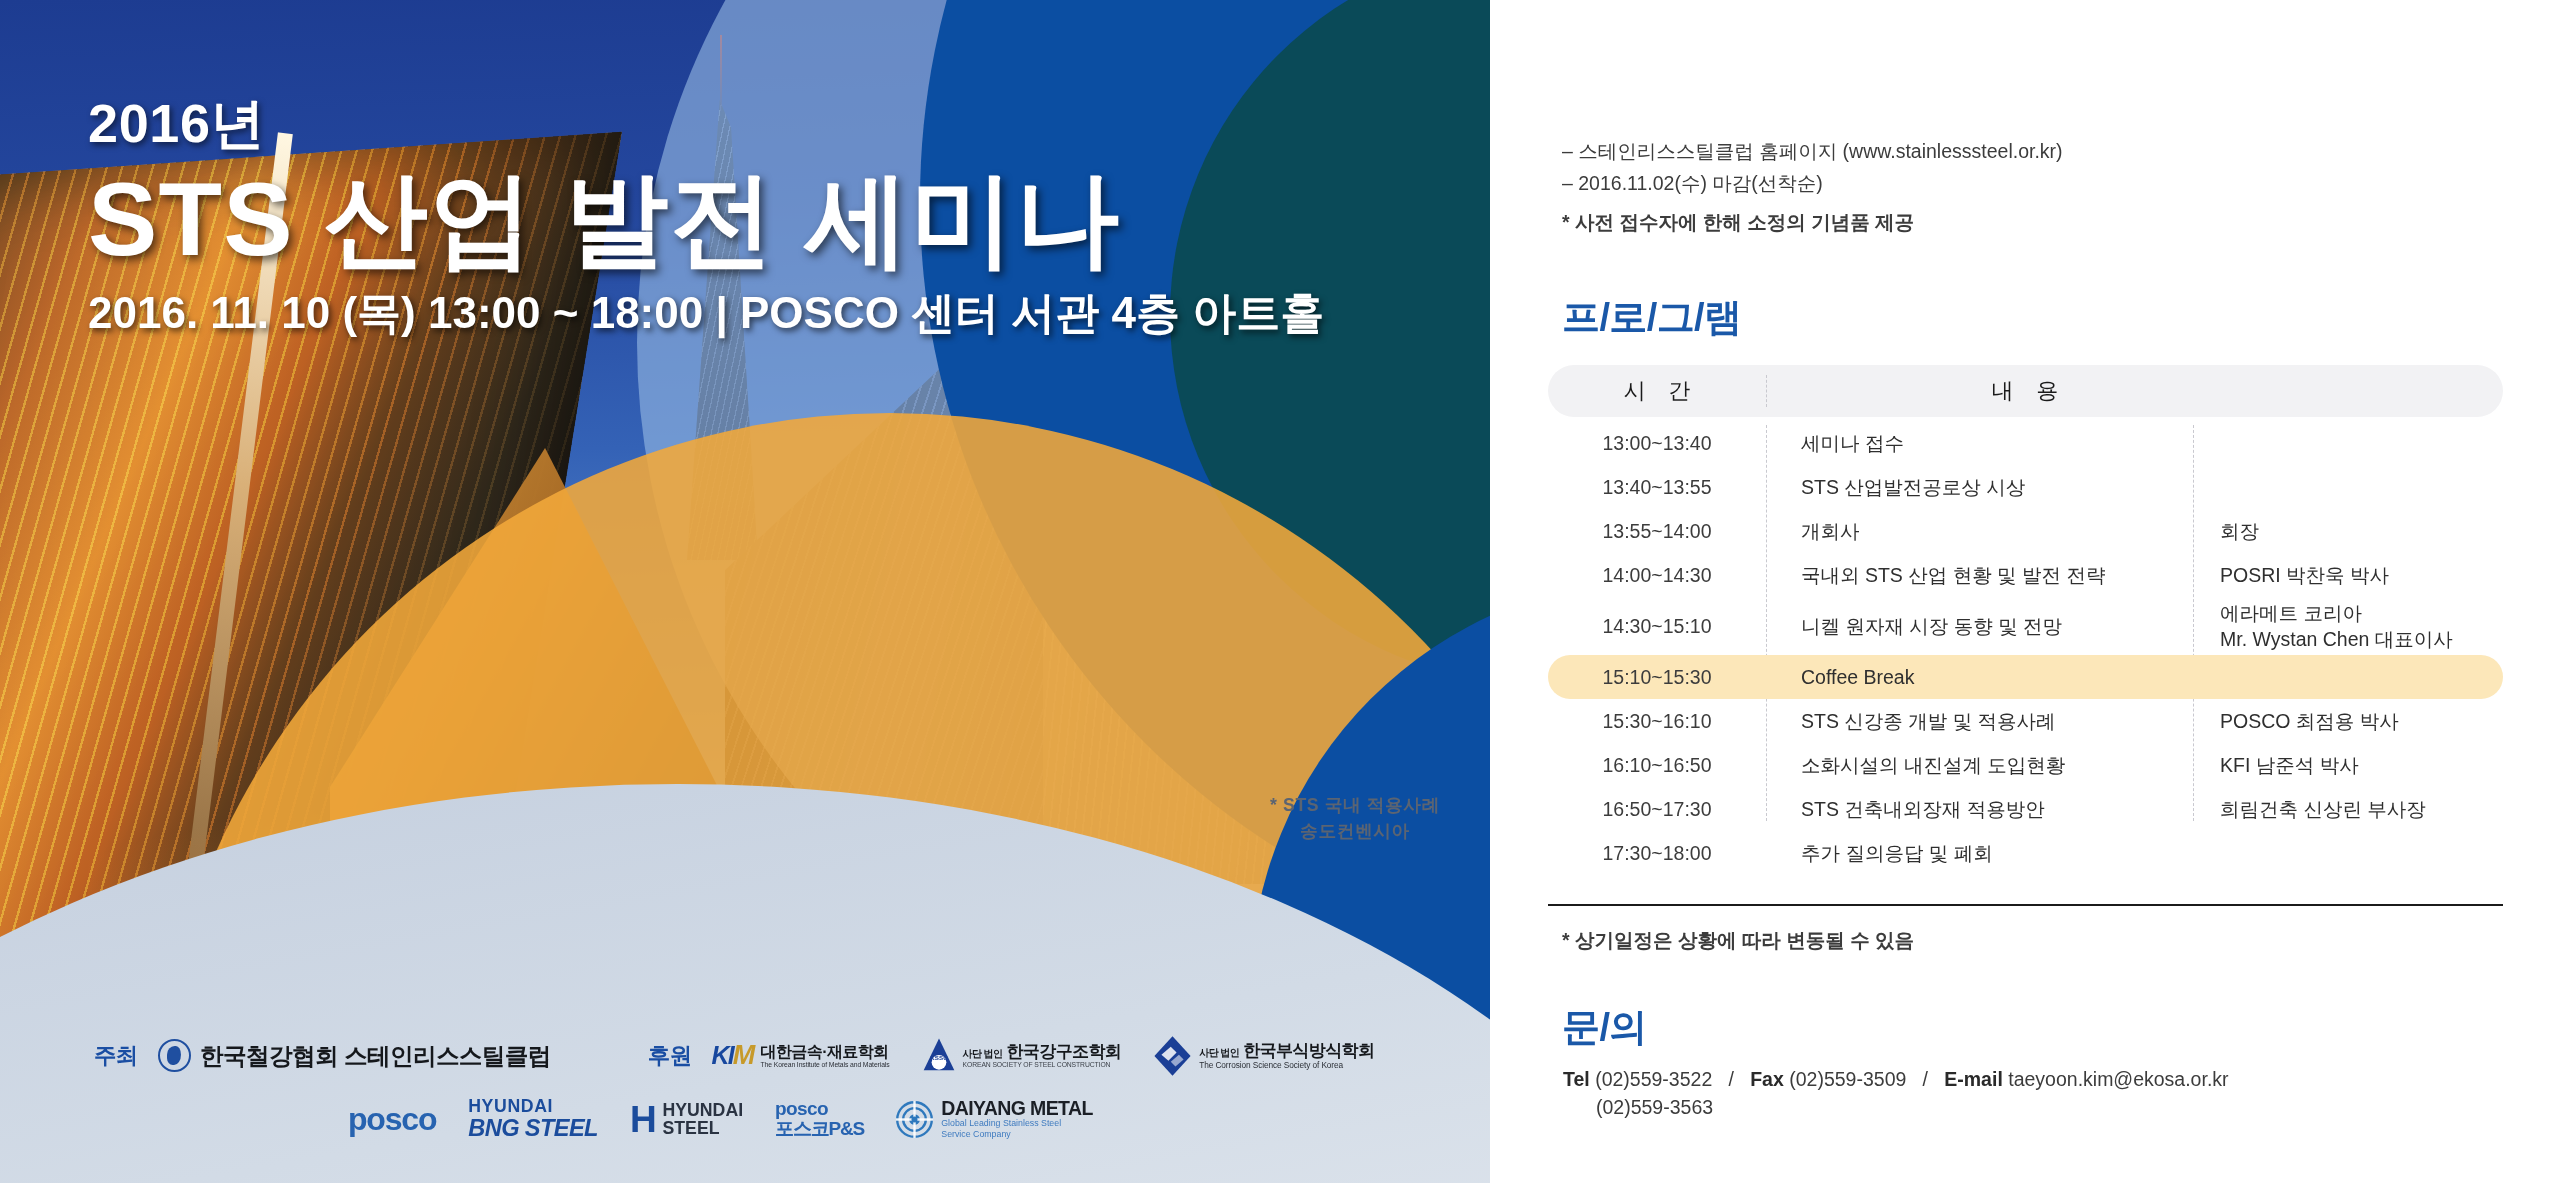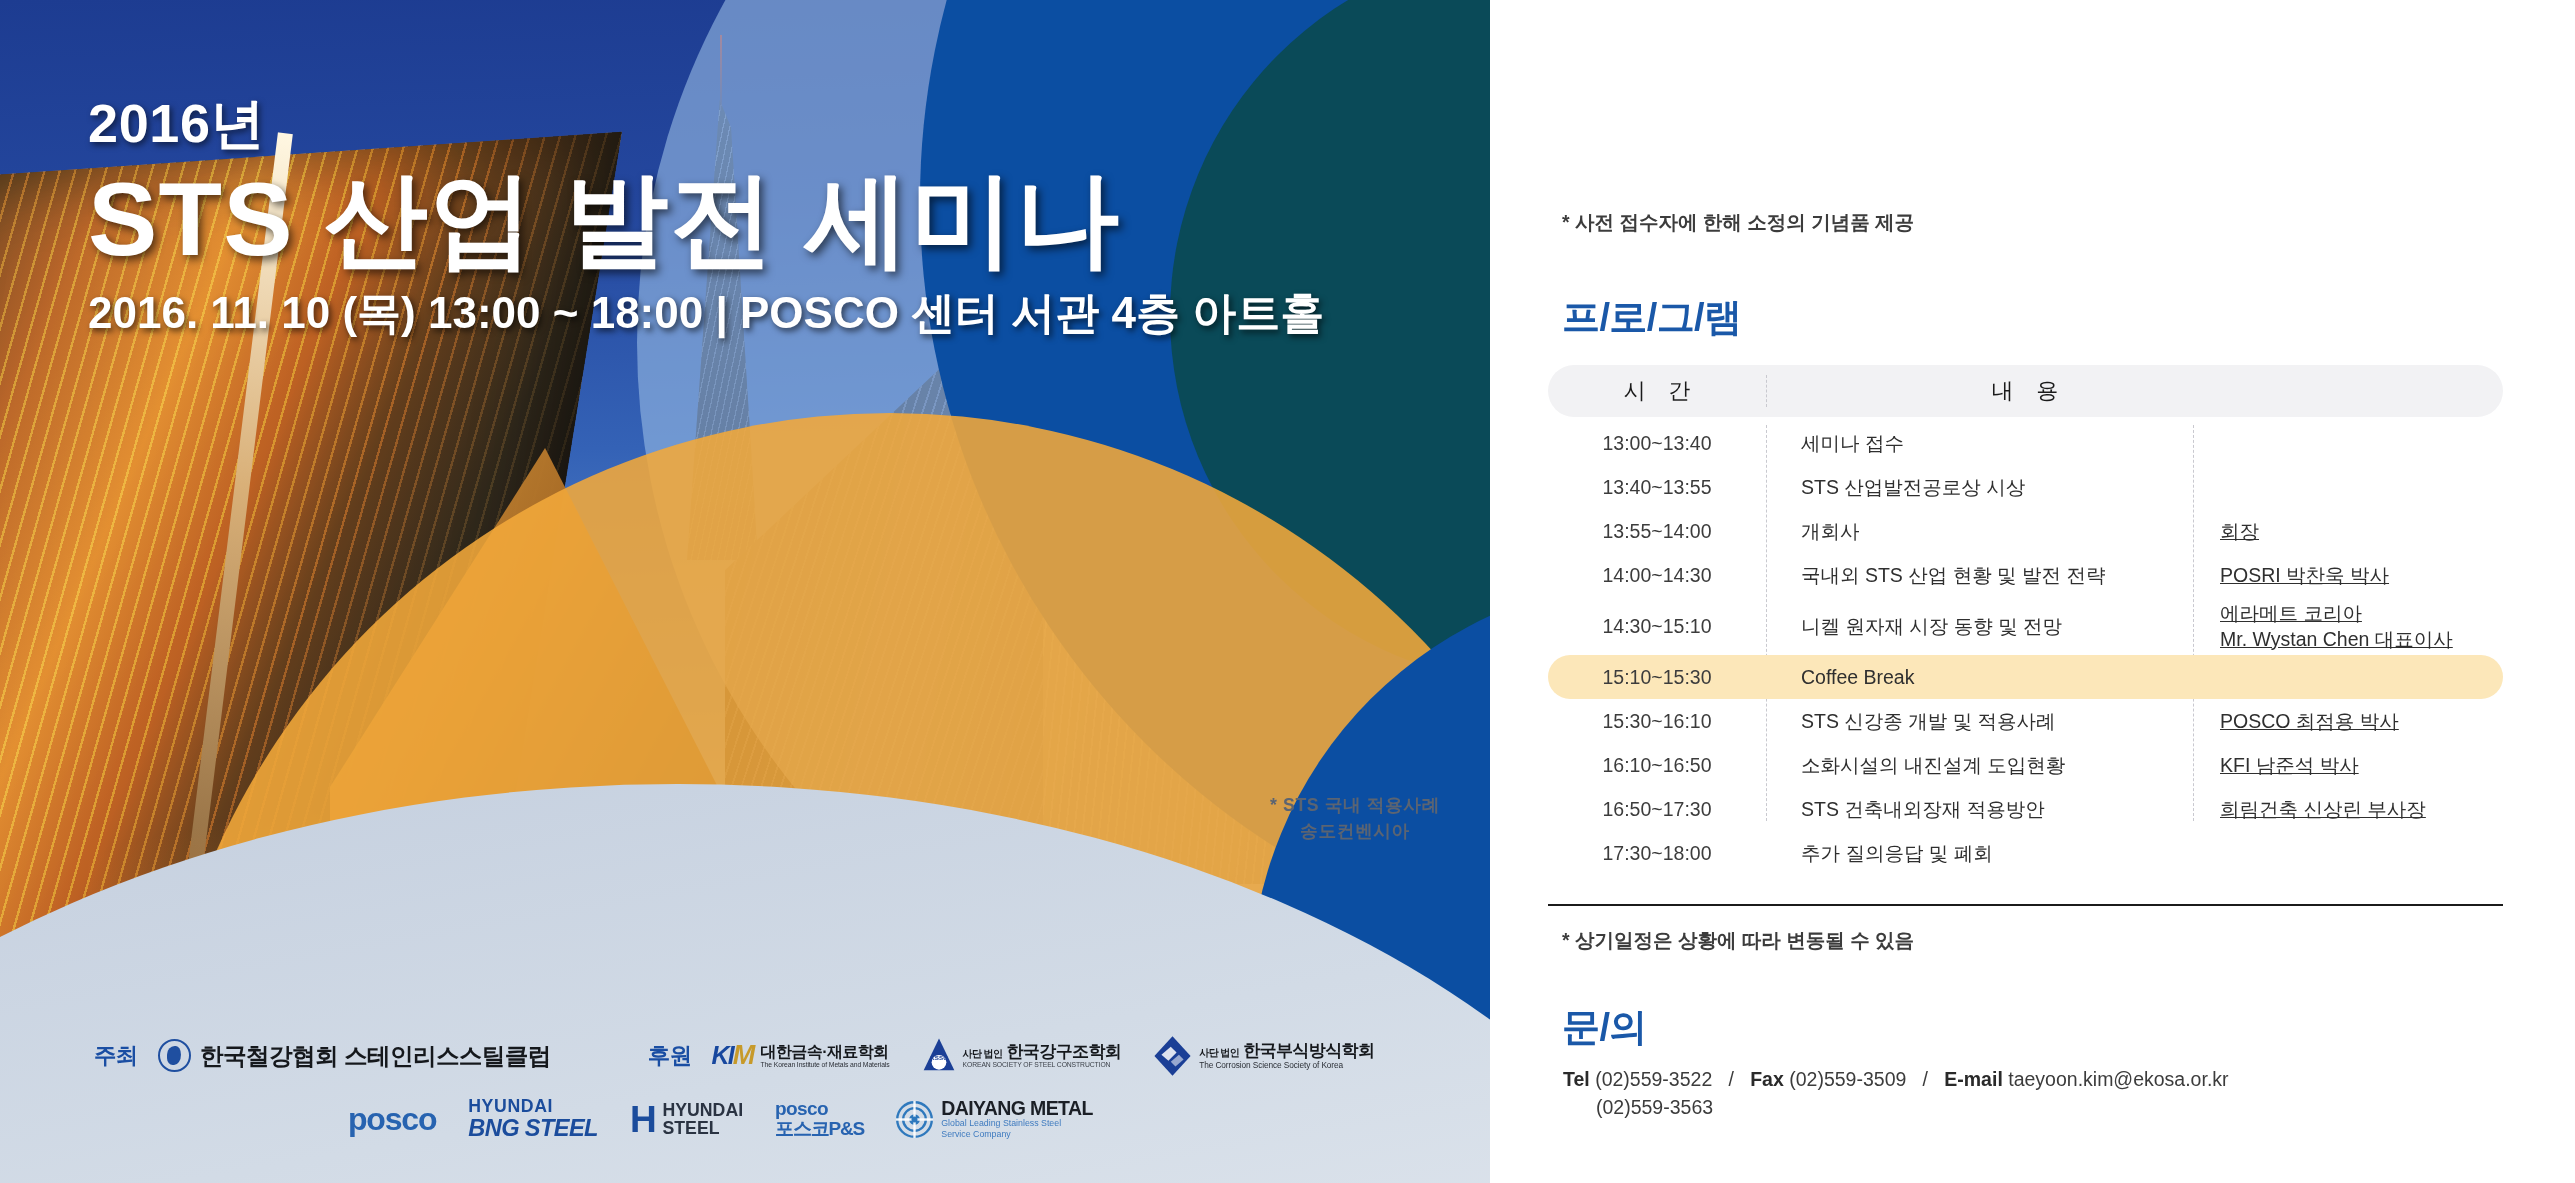--- a/index.html
+++ b/index.html
@@ -244,21 +244,21 @@
   .vrule.c2 { left:645px; }
 
   .trow {
     position:relative; display:flex; align-items:center; min-height:44px;
     padding:3.5px 0; z-index:2;
   }
   .trow.hl { background:#fce7b9; border-radius:22.4px; }
   .c-time { width:218px; text-align:center; font-size:19.5px; color:#3c3c3c; }
   .c-desc { width:427px; padding-left:35px; font-size:19.5px; color:#2f2f2f; }
   .c-who  { flex:1; padding-left:27px; font-size:19.5px; color:#2f2f2f; line-height:1.3; }
-  .c-who span{display:block;text-decoration:underline;}
+  .c-who span{display:block;}
 
   .tfoot-rule { position:absolute; left:57px; top:904px; width:955px; border-top:2.4px solid #1b1b1b; }
   .note-change { position:absolute; left:71px; top:927px; font-size:19.5px; color:#3c3c3c; font-weight:bold; }
 
   .s-contact { position:absolute; left:71px; top:1002px; }
   .contact-lines { position:absolute; left:72px; top:1068px; }
   .contact-lines .l1 { font-size:19.5px; color:#3c3c3c; white-space:nowrap; }
   .contact-lines .l1 b { font-weight:bold; color:#2a2a2a; }
   .contact-lines .l2 { font-size:19.5px; color:#3c3c3c; margin-top:4.7px; padding-left:33px; }
 
@@ -395,20 +395,24 @@
         </div>
       </div>
     </div>
   </div>
 
   <div class="divider-hair"></div>
 
   <div class="right">
 
 
+    <ul class="bullets">
+      <li>– 스테인리스스틸클럽 홈페이지 (www.stainlesssteel.or.kr)</li>
+      <li>– 2016.11.02(수) 마감(선착순)</li>
+    </ul>
     <div class="note-gift">* 사전 접수자에 한해 소정의 기념품 제공</div>
 
     <div class="sec-title s-program">프/로/그/램</div>
 
     <div class="prog">
       <div class="thead">
         <div class="th-time">시 간</div>
         <div class="th-sep"></div>
         <div class="th-desc">내 용</div>
       </div>

